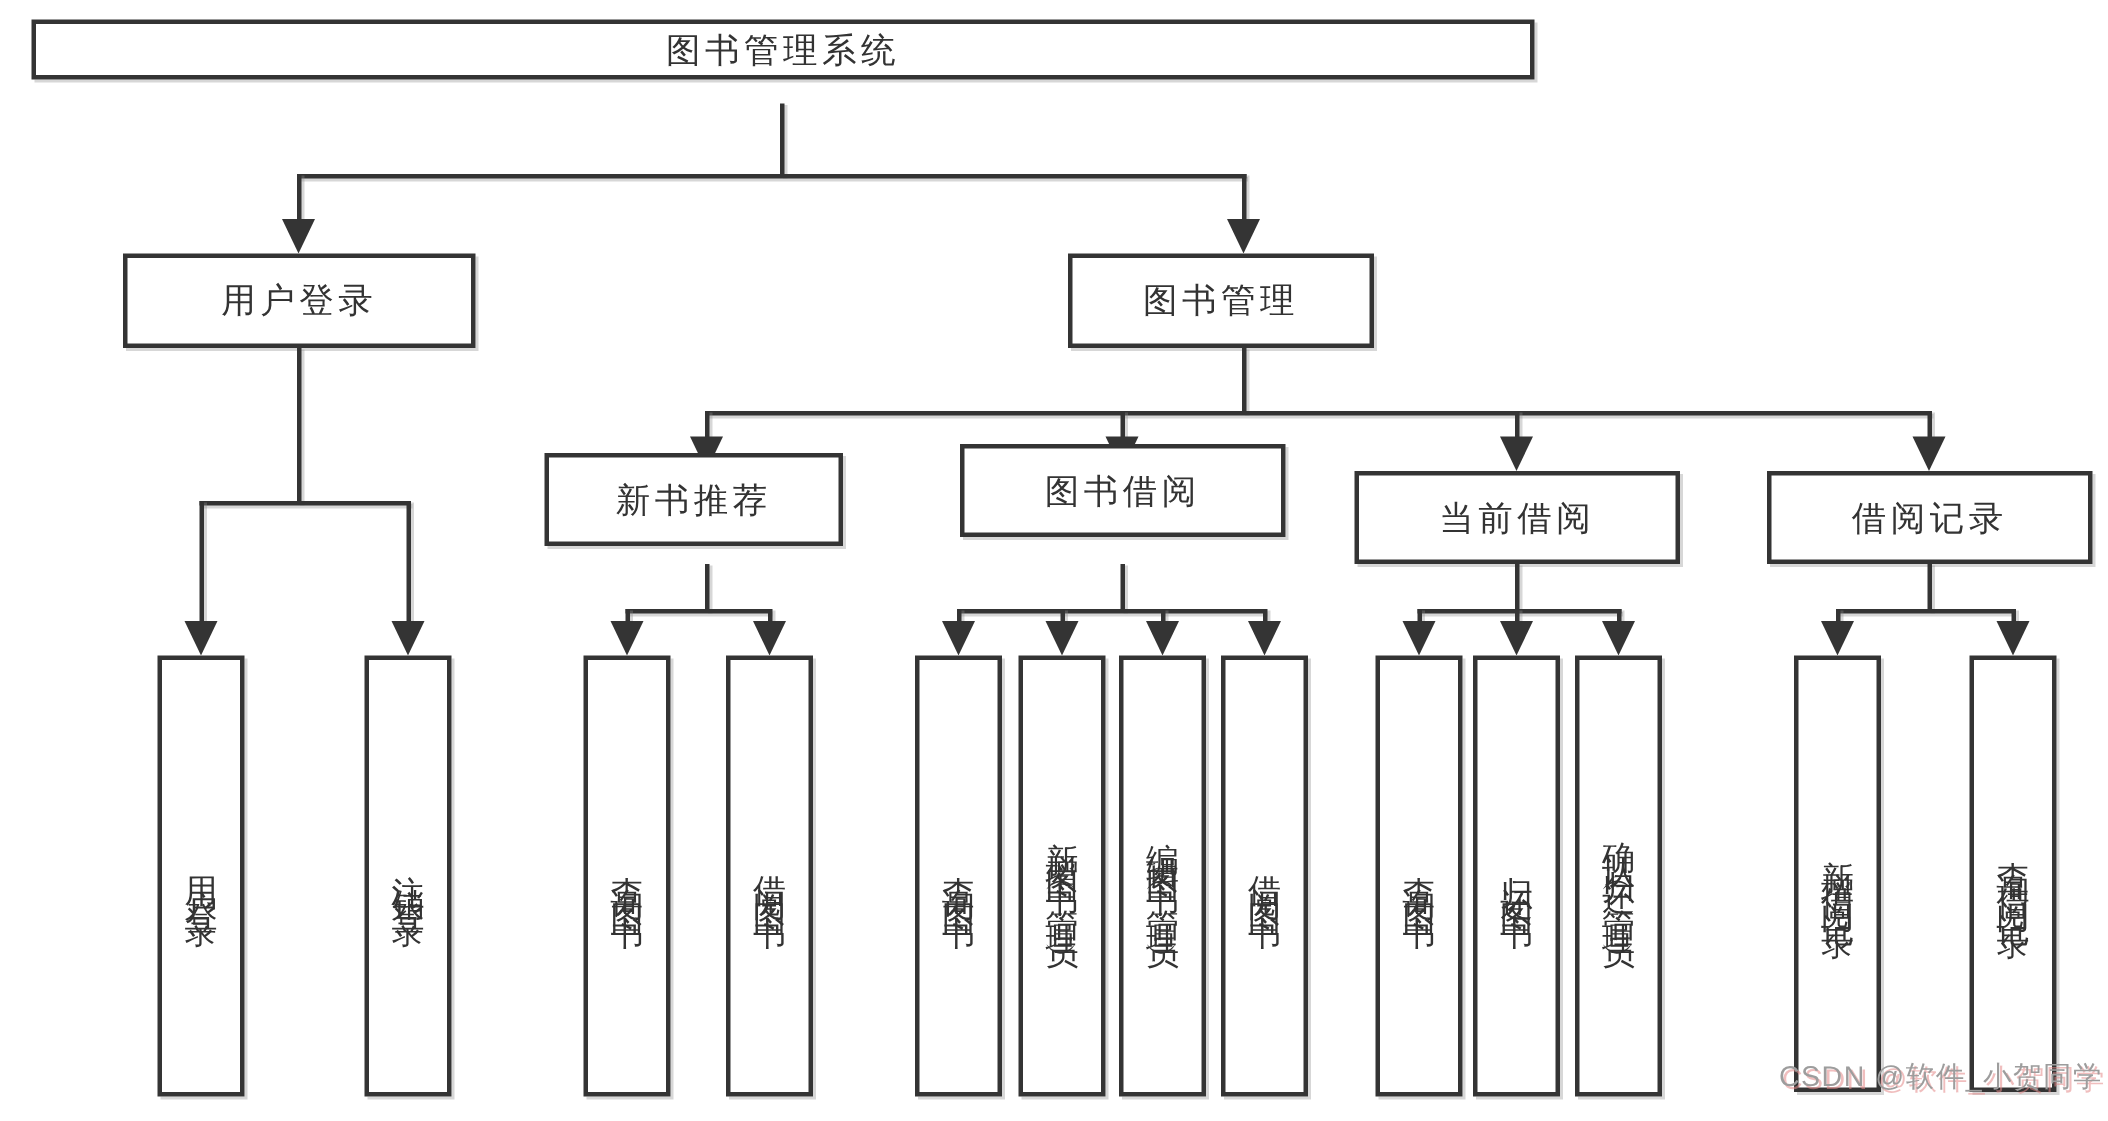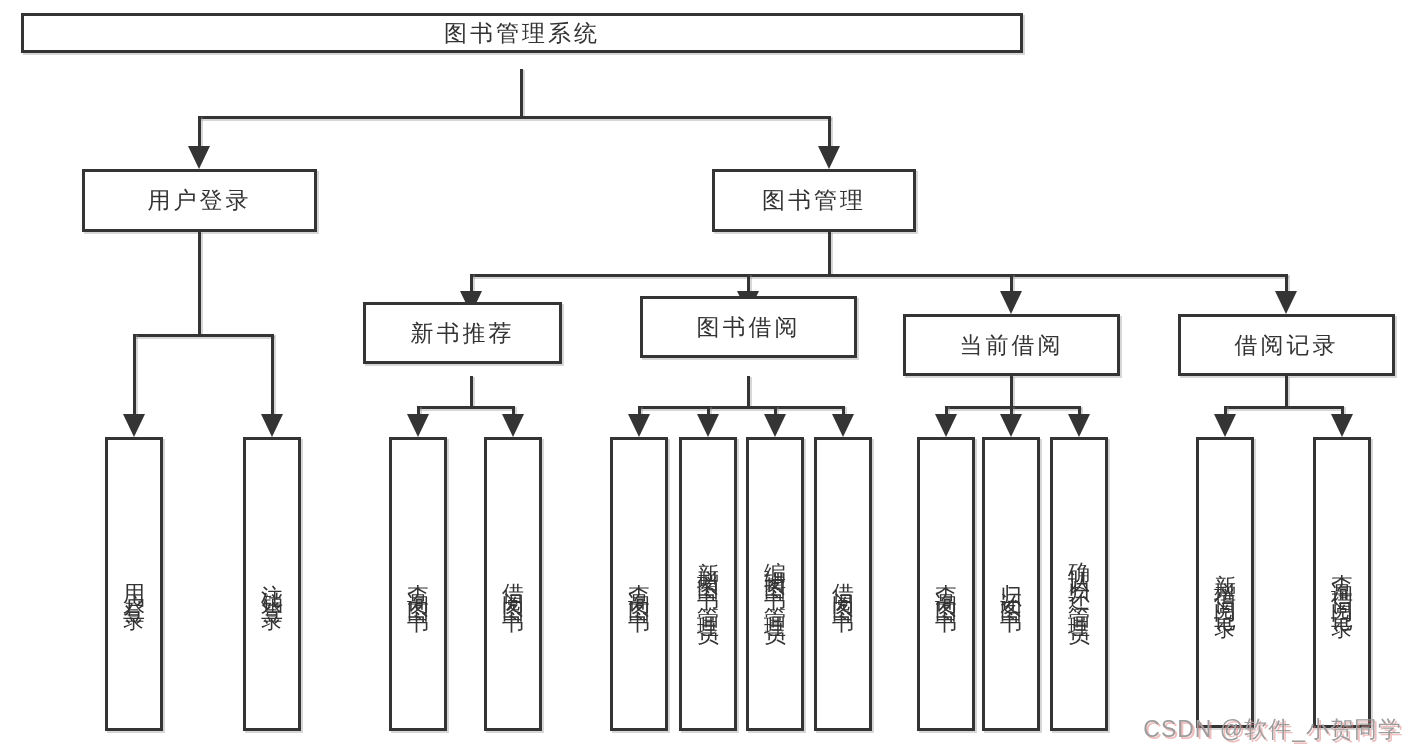--- a/index.html
+++ b/index.html
@@ -18,22 +18,22 @@
     font-size:22px;letter-spacing:9px;line-height:1;
   }
   .vl{position:absolute;width:3px;background:#343434;box-shadow:2px 1px 0 rgba(140,140,140,.35);}
   .hl{position:absolute;height:3px;background:#343434;box-shadow:1px 2px 0 rgba(140,140,140,.35);}
   .arr{
     position:absolute;width:0;height:0;
     border-left:11px solid transparent;border-right:11px solid transparent;
     border-top:23px solid #343434;
   }
   .watermark{
-    position:absolute;right:3px;bottom:2px;z-index:5;
-    font-size:23px;color:#9d9d9d;letter-spacing:1px;white-space:nowrap;
+    position:absolute;right:3px;bottom:16px;z-index:5;
+    font-size:19px;color:#9d9d9d;letter-spacing:1px;white-space:nowrap;
     text-shadow:2px 2px 0 rgba(228,136,136,.55);
   }
 </style>
 </head>
 <body>
 
 <div class="canvas">
 
   <div class="box h" style="left:21px;top:13px;width:1002px;height:40px">图书管理系统</div>
 

